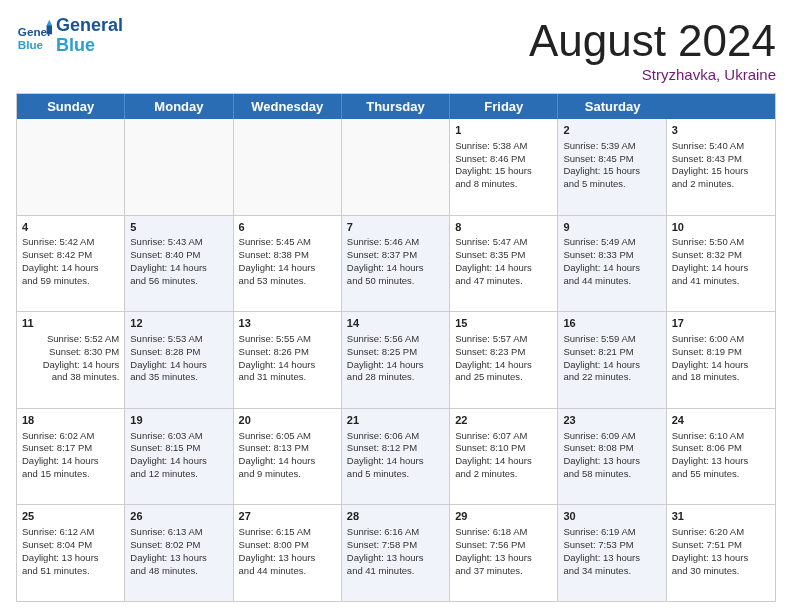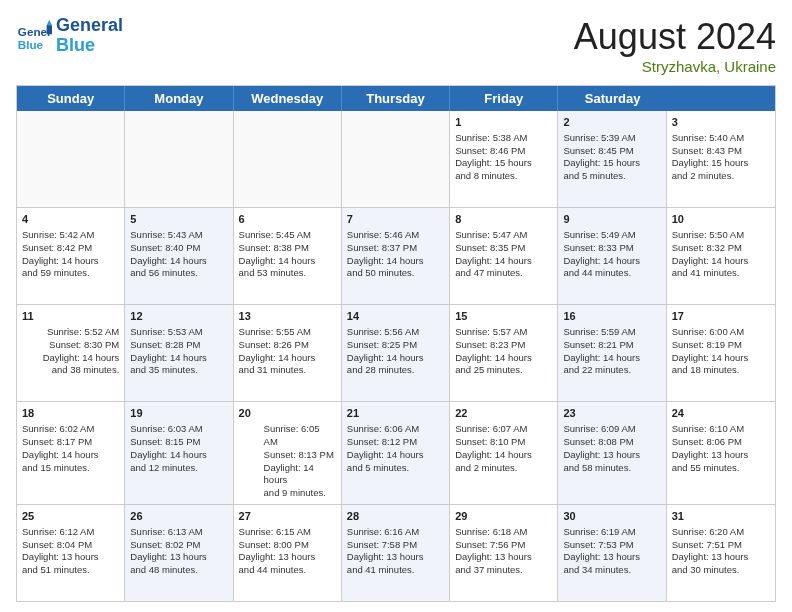--- a/index.html
+++ b/index.html
@@ -38,27 +38,27 @@
       color: #1a5296;
     }
     .logo-icon {
       width: 36px;
       height: 36px;
     }
     .title-block {
       text-align: right;
     }
     .month-year {
-      font-size: 36px;
+      font-size: 44px;
       font-weight: normal;
       color: #222;
     }
     .location {
       font-size: 15px;
-      color: #4d7c0f;
+      color: #701a75;
     }
     .calendar {
       flex: 1;
       display: flex;
       flex-direction: column;
       border: 1px solid #ccc;
     }
     .cal-header {
       display: grid;
       grid-template-columns: repeat(7, 1fr);
@@ -283,21 +283,21 @@
           </div>
           <div class="cal-cell alt">
             <div class="day-num">19</div>
             <div style="white-space: pre-line;">Sunrise: 6:03 AM
 Sunset: 8:15 PM
 Daylight: 14 hours
 and 12 minutes.</div>
           </div>
           <div class="cal-cell">
             <div class="day-num">20</div>
-            <div style="white-space: pre-line; margin-left: 25px;">Sunrise: 6:05 AM
+            <div style="white-space: pre-line;">Sunrise: 6:05 AM
 Sunset: 8:13 PM
 Daylight: 14 hours
 and 9 minutes.</div>
           </div>
           <div class="cal-cell alt">
             <div class="day-num">21</div>
             <div style="white-space: pre-line;">Sunrise: 6:06 AM
 Sunset: 8:12 PM
 Daylight: 14 hours
 and 5 minutes.</div>

